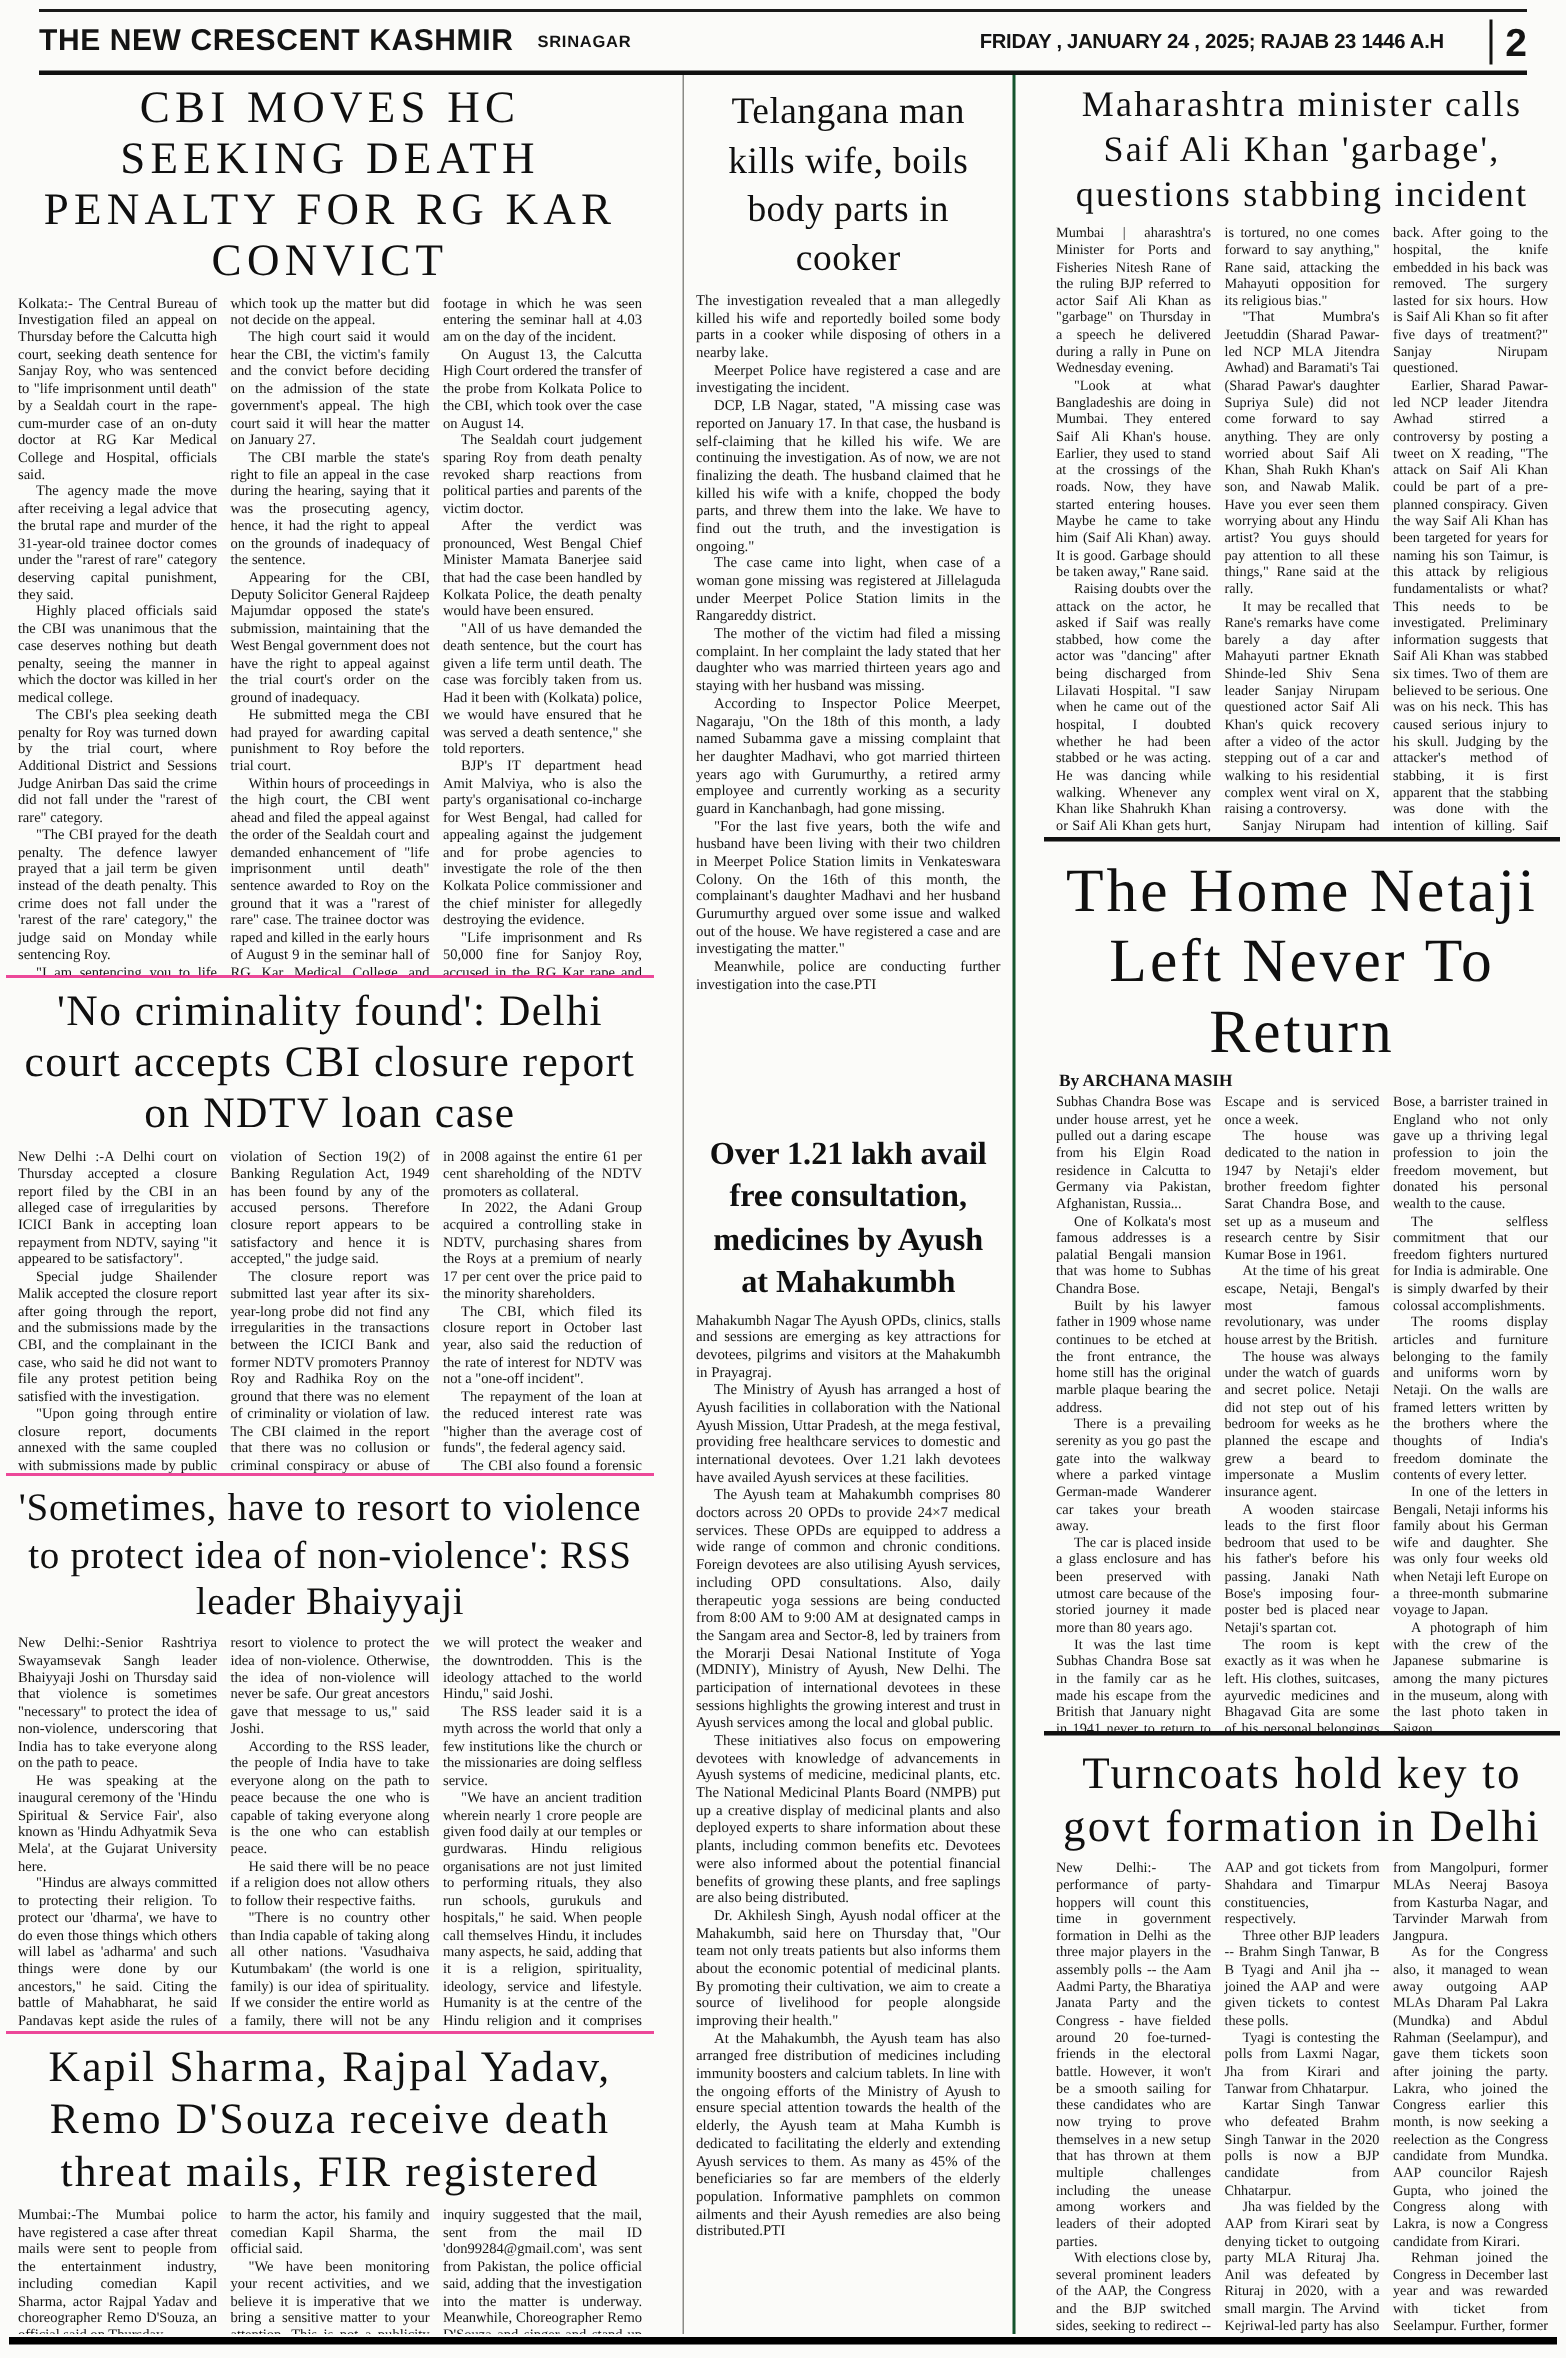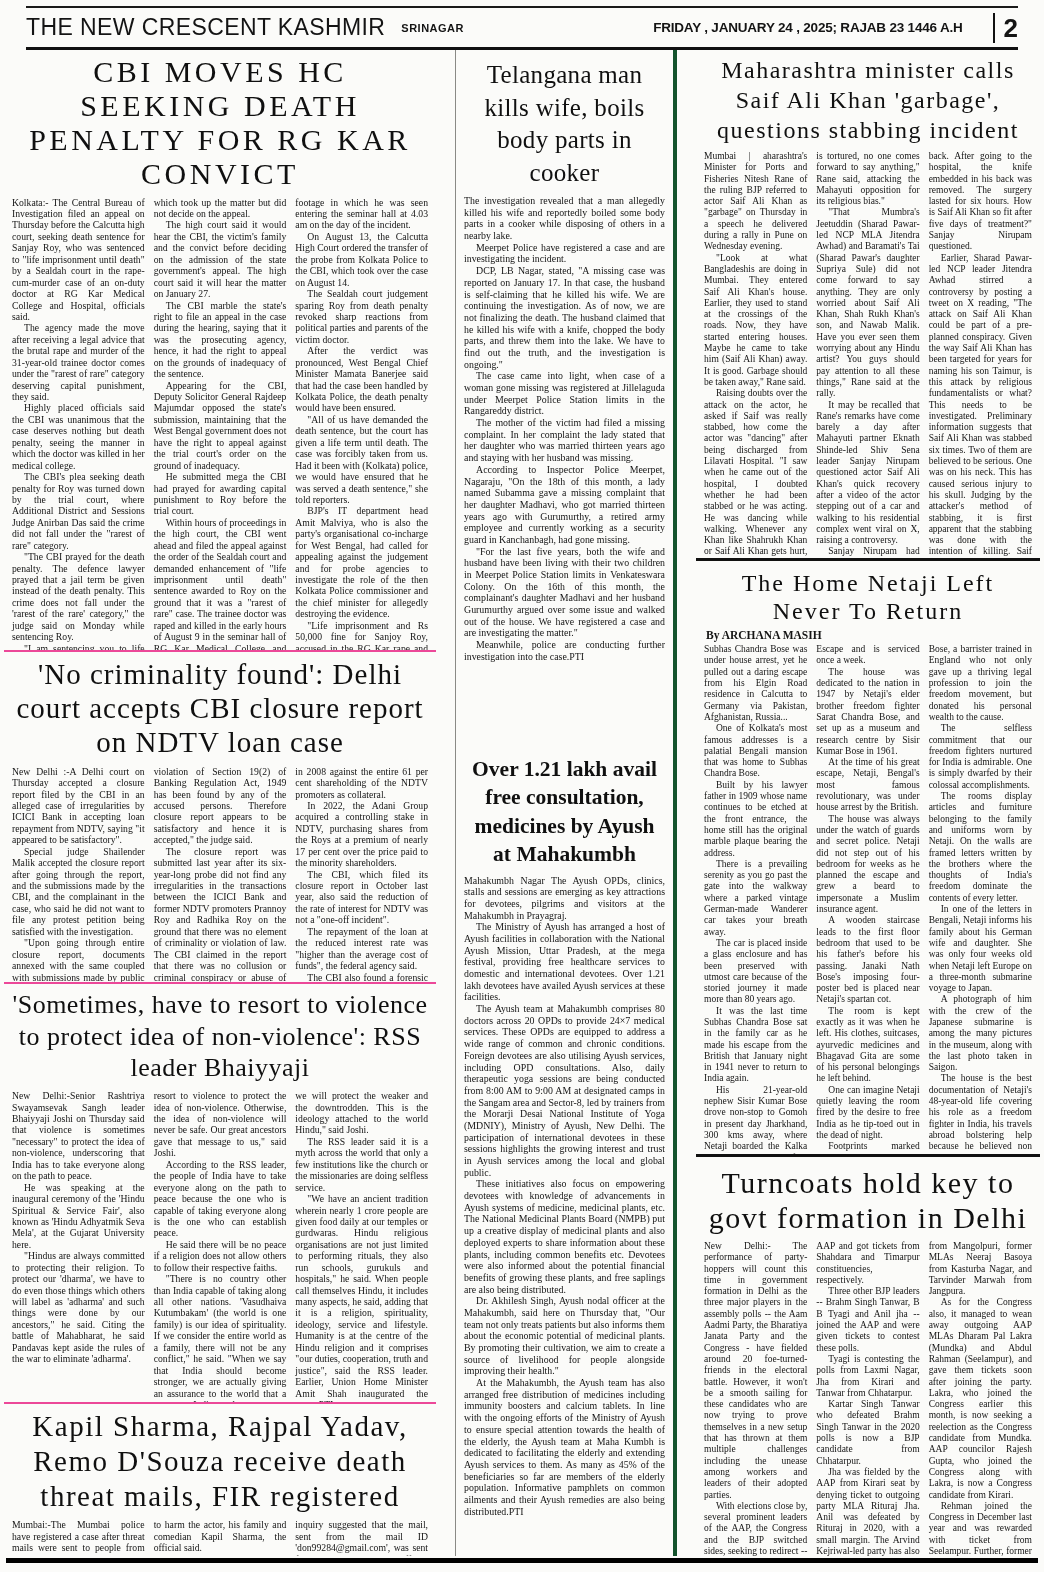--- a/index.html
+++ b/index.html
@@ -8,57 +8,57 @@
     width:1044px; height:1572px; margin:0 auto; background:#fbfbf9;
     color:#141414; font-family:"Liberation Serif", serif;
     padding:6px 0 0 0; position:relative; overflow:hidden;
   }
   
   .masthead {
     margin:0 26px; border-top:2px solid #1a1a1a; border-bottom:3px solid #111;
     height:44px; display:flex; align-items:center;
     font-family:"Liberation Sans", sans-serif;
   }
-  .mast-title { font-size:23px; font-weight:normal; letter-spacing:0.4px; white-space:nowrap; }
+  .mast-title { font-size:20px; font-weight:bold; letter-spacing:0.4px; white-space:nowrap; }
   .mast-city  { font-size:11px; font-weight:bold; margin-left:16px; letter-spacing:0.5px; }
   .mast-date  { font-size:13.5px; font-weight:bold; margin-left:auto; letter-spacing:-0.2px; white-space:nowrap; }
   .mast-page  { display:flex; align-items:center; margin-left:30px; }
   .pg-divider { width:2px; height:30px; background:#111; margin-right:9px; }
   .pg-num     { font-size:26px; font-weight:bold; line-height:1; }
   
   .content { display:flex; height:1506px; margin:0 4px;gap:19px; }
   .super-col { overflow:hidden; }
   .sc-left  { width:432px; }
-  .sc-mid   { width:222px; border-left:1px solid #8a8a86; border-right:4px solid #14532d; }
+  .sc-mid   { width:222px; border-left:1px solid #8a8a86; border-right:2px solid #14532d; }
   .sc-right { flex:1; }
   article { overflow:hidden; padding:3px 8px 2px 8px; }
   .sc-left  article + article { border-top:2px solid #ec4899; }
   .sc-right article + article { border-top:3px solid #111; }
   
   .hl { text-align:center; font-weight:normal; color:#101010; margin:2px 0 6px 0; }
   .hl-cbi      { font-size:30px; letter-spacing:3.5px; line-height:1.13; }
   .hl-ndtv     { font-size:29px; letter-spacing:1px;   line-height:1.18; }
   .hl-rss      { font-size:26px; letter-spacing:0.5px; line-height:1.22; }
   .hl-kapil    { font-size:29px; letter-spacing:1.5px; line-height:1.2; }
   .hl-telangana{ font-size:25px; letter-spacing:0.3px; line-height:1.3; margin-top:6px; }
   .hl-ayush    { font-size:21.5px; font-weight:bold; line-height:1.32; margin-top:8px; }
   .hl-saif     { font-size:24px; letter-spacing:1.5px; line-height:1.25; }
-  .hl-netaji   { font-size:24px; letter-spacing:2px; line-height:1.15; margin:6px 0 4px 0; }
+  .hl-netaji   { font-size:41px; letter-spacing:2px; line-height:1.15; margin:6px 0 4px 0; }
   .hl-turncoats{ font-size:30px; letter-spacing:1.5px; line-height:1.15; margin:6px 0 6px 0; }
   
   .cols { display:flex; gap:9px; }
   .bodycol { flex:1; min-width:0; }
   .para { margin:0; text-align:justify; text-indent:12px; }
   .bodycol > .para:first-child { text-indent:0; }
   .sc-left  .para { font-size:9.7px; line-height:1.18; }
   .sc-mid   .para { font-size:9.9px; line-height:1.18; }
   .sc-right .para { font-size:9.5px; line-height:1.19; }
   .byline { font-weight:bold; font-size:11.5px; margin:1px 0 3px 2px; }
   
-  .art-cbi { height:600px; } .art-ndtv { height:332px; } .art-rss { height:420px;font-family:Liberation Serif, serif; } .art-kapil { flex:1; }
+  .art-cbi { height:600px; } .art-ndtv { height:332px; } .art-rss { height:372px;font-family:Liberation Serif, serif; } .art-kapil { flex:1; }
   .art-telangana { height:694px; } .art-ayush { height:812px; }
   .art-saif { height:508px; } .art-netaji { height:596px; } .art-turncoats { height:402px; }
   .sc-left, .sc-right { display:flex; flex-direction:column; }
   
   .bottom-rule { height:5px; background:#000; margin:2px 6px 0 6px; }
 </style>
 </head>
 <body>
 
 <div class="page">

